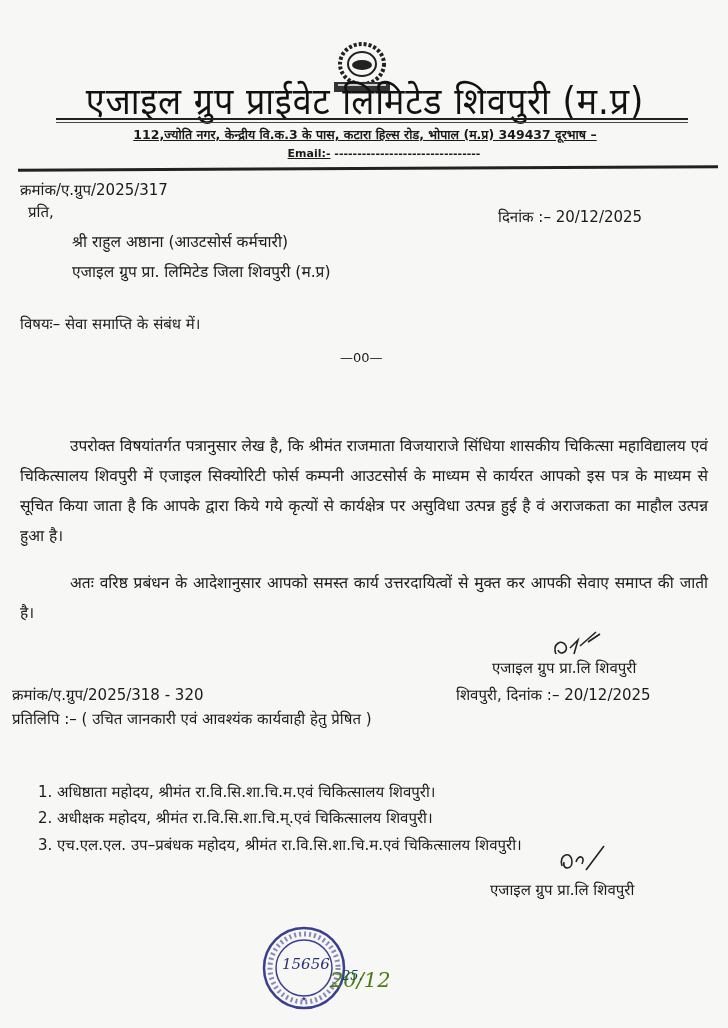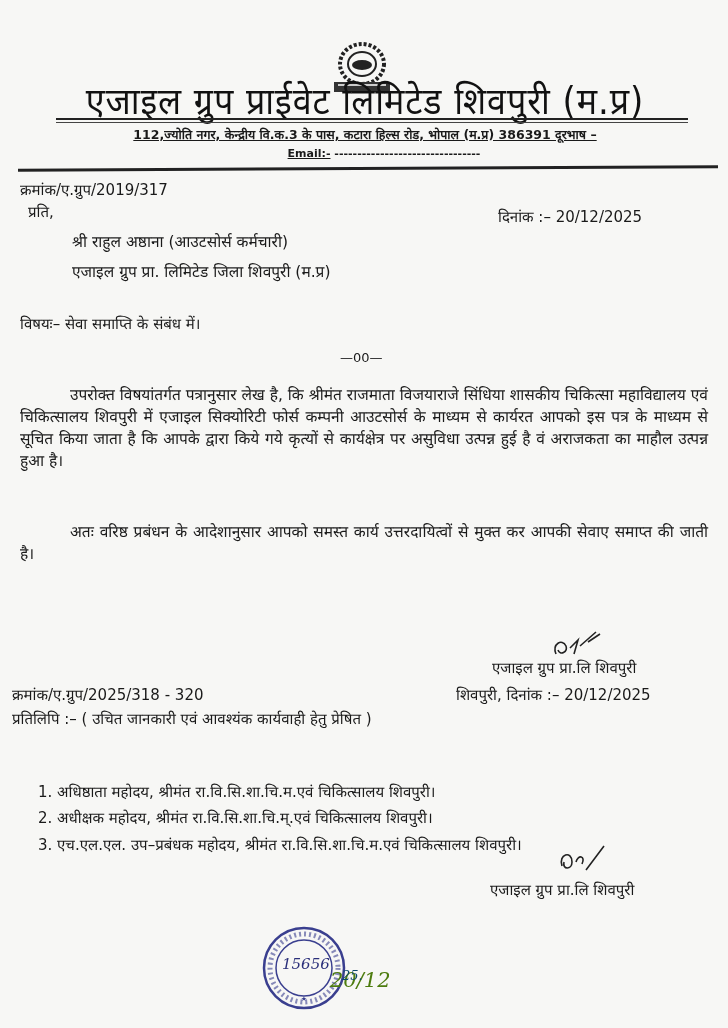--- a/index.html
+++ b/index.html
@@ -33,22 +33,22 @@
     .email .lbl { text-decoration: underline; padding-left: 38px; }
     .header-rule { left: 18px; top: 167px; width: 700px; height: 3px; background: #222; transform: rotate(-0.3deg); }
     .ref { left: 20px; top: 179px; font-size: 15px; white-space: nowrap; }
     .date { left: 498px; top: 172px; font-size: 15px; white-space: nowrap; margin-top: 34px; }
     .prati { left: 20px; top: 201px; font-size: 15px; margin-left: 8px; }
     .to1 { left: 72px; top: 230px; font-size: 15.5px; white-space: nowrap; }
     .to2 { left: 72px; top: 260px; font-size: 15.5px; white-space: nowrap; }
     .subject { left: 20px; top: 313px; font-size: 15px; white-space: nowrap; }
     .sep { left: 340px; top: 350px; font-size: 13px; }
     .para {
-      left: 20px; width: 688px; font-size: 15.5px; line-height: 22px;
-      text-align: justify; text-indent: 50px;
+      left: 20px; width: 688px; font-size: 15.5px; line-height: 30px;
+      text-align: justify; text-indent: 50px; margin-top: 47px;
     }
     .p1 { top: 384px; }
     .p2 { top: 521px; }
     .sig1 { left: 548px; top: 624px; width: 60px; height: 40px; }
     .sig-org1 { left: 492px; top: 657px; font-size: 15px; white-space: nowrap; }
     .ref2 { left: 12px; top: 684px; font-size: 15px; white-space: nowrap; }
     .place-date { left: 456px; top: 684px; font-size: 15px; white-space: nowrap; }
     .copy { left: 12px; top: 708px; font-size: 15px; white-space: nowrap; }
     .cc-item { left: 38px; font-size: 15px; white-space: nowrap; margin-top: 44px; }
     .cc1 { top: 737px; }
@@ -66,28 +66,28 @@
   <ellipse cx="36" cy="26" rx="22" ry="20" fill="none" stroke="#222" stroke-width="4" stroke-dasharray="3 2"></ellipse>
   <ellipse cx="36" cy="26" rx="14" ry="12" fill="none" stroke="#222" stroke-width="2"></ellipse>
   <ellipse cx="36" cy="27" rx="10" ry="5" fill="#222"></ellipse>
   <rect x="8" y="44" width="56" height="10" fill="#333"></rect>
   <rect x="12" y="46" width="48" height="2" fill="#ccc"></rect>
 </svg>
 
 <div class="abs title">एजाइल ग्रुप प्राईवेट लिमिटेड शिवपुरी (म.प्र)</div>
 <div class="abs title-rule1"></div>
 <div class="abs title-rule2"></div>
-<div class="abs address">112,ज्योति नगर, केन्द्रीय वि.क.3 के पास, कटारा हिल्स रोड, भोपाल (म.प्र) 386391 दूरभाष –</div>
+<div class="abs address">112,ज्योति नगर, केन्द्रीय वि.क.3 के पास, कटारा हिल्स रोड, भोपाल (म.प्र) 349437 दूरभाष –</div>
 <div class="abs email">
   <span class="lbl">Email:-</span>
   <span>--------------------------------</span>
 </div>
 <div class="abs header-rule"></div>
 
-<div class="abs ref">क्रमांक/ए.ग्रुप/2019/317</div>
+<div class="abs ref">क्रमांक/ए.ग्रुप/2025/317</div>
 <div class="abs date">दिनांक :– 20/12/2025</div>
 <div class="abs prati">प्रति,</div>
 <div class="abs to1">श्री राहुल अष्ठाना (आउटसोर्स कर्मचारी)</div>
 <div class="abs to2">एजाइल ग्रुप प्रा. लिमिटेड जिला शिवपुरी (म.प्र)</div>
 <div class="abs subject">विषयः– सेवा समाप्ति के संबंध में।</div>
 <div class="abs sep">—00—</div>
 <div class="abs para p1">उपरोक्त विषयांतर्गत पत्रानुसार लेख है, कि श्रीमंत राजमाता विजयाराजे सिंधिया शासकीय चिकित्सा महाविद्यालय एवं चिकित्सालय शिवपुरी में एजाइल सिक्योरिटी फोर्स कम्पनी आउटसोर्स के माध्यम से कार्यरत आपको इस पत्र के माध्यम से सूचित किया जाता है कि आपके द्वारा किये गये कृत्यों से कार्यक्षेत्र पर असुविधा उत्पन्न हुई है वं अराजकता का माहौल उत्पन्न हुआ है।</div>
 <div class="abs para p2">अतः वरिष्ठ प्रबंधन के आदेशानुसार आपको समस्त कार्य उत्तरदायित्वों से मुक्त कर आपकी सेवाए समाप्त की जाती है।</div>
 
 <svg class="abs sig1" viewBox="0 0 60 40">

